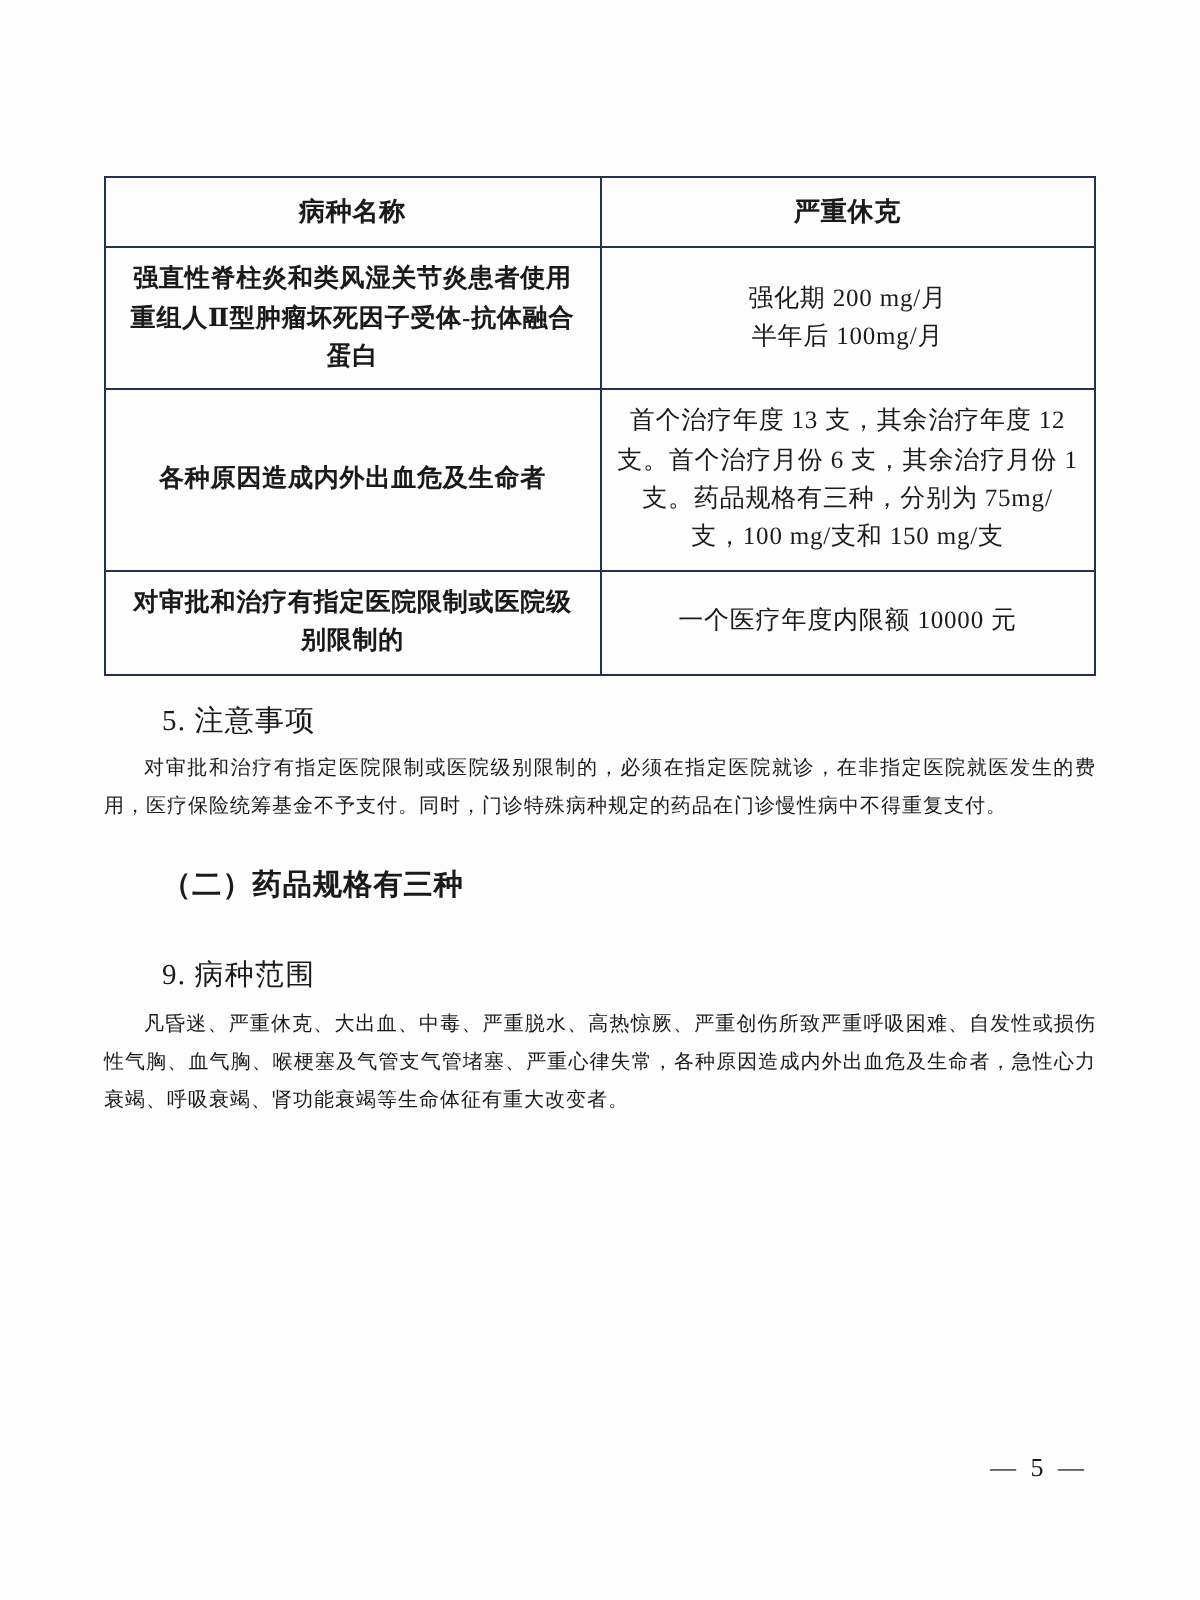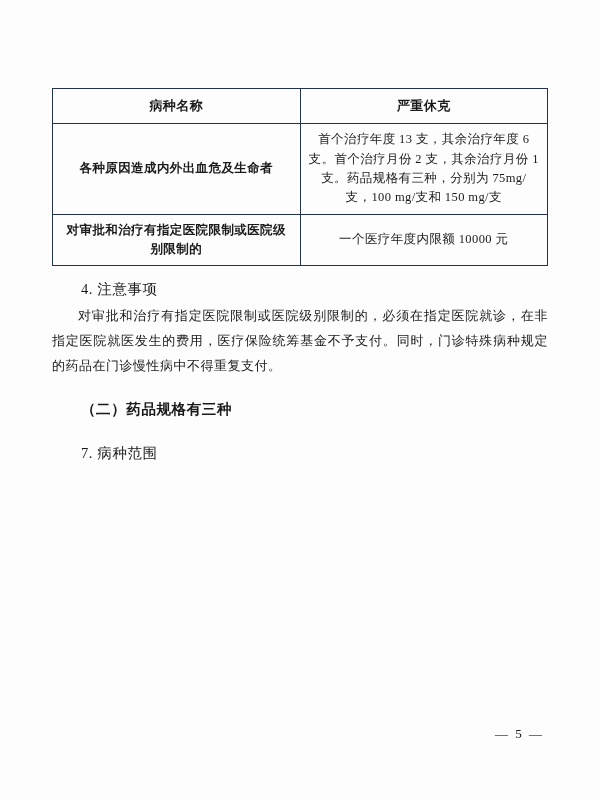--- a/index.html
+++ b/index.html
@@ -63,21 +63,21 @@
     line-height: 1.9;
     letter-spacing: 0.6px;
     text-indent: 2em;
     margin: 8px 0 0 0;
     font-weight: normal;
   }
   .sec-head.bold {
     font-weight: bold;
   }
   p.para {
-    font-size: 13px;
+    font-size: 10px;
     line-height: 1.92;
     letter-spacing: 0.5px;
     text-indent: 2em;
     margin: 0;
     text-align: justify;
     text-justify: inter-ideograph;
   }
   .gap {
     height: 9px;
   }
@@ -96,36 +96,42 @@
 
   <table class="limit-table">
     <thead>
       <tr>
         <th class="col-a">病种名称</th>
         <th class="col-b">严重休克</th>
       </tr>
     </thead>
     <tbody>
       <tr>
+        <td class="col-a cell-justify">强直性脊柱炎和类风湿关节炎患者使用重组人Ⅱ型肿瘤坏死因子受体-抗体融合蛋白</td>
+        <td class="col-b" style="white-space: pre-line;">强化期 200 mg/月
+半年后 100mg/月</td>
+      </tr>
+      <tr>
         <td class="col-a">各种原因造成内外出血危及生命者</td>
-        <td class="col-b cell-justify">首个治疗年度 13 支，其余治疗年度 6 支。首个治疗月份 2 支，其余治疗月份 1 支。药品规格有三种，分别为 75mg/支，100 mg/支和 150 mg/支</td>
+        <td class="col-b cell-justify">首个治疗年度 13 支，其余治疗年度 12 支。首个治疗月份 6 支，其余治疗月份 1 支。药品规格有三种，分别为 75mg/支，100 mg/支和 150 mg/支</td>
       </tr>
       <tr>
         <td class="col-a cell-justify">对审批和治疗有指定医院限制或医院级别限制的</td>
         <td class="col-b">一个医疗年度内限额 10000 元</td>
       </tr>
     </tbody>
   </table>
 
-  <div class="sec-head">4. 注意事项</div>
+  <div class="sec-head">5. 注意事项</div>
   <p class="para">对审批和治疗有指定医院限制或医院级别限制的，必须在指定医院就诊，在非指定医院就医发生的费用，医疗保险统筹基金不予支付。同时，门诊特殊病种规定的药品在门诊慢性病中不得重复支付。</p>
 
   <div class="gap"></div>
 
   <div class="sec-head bold">（二）药品规格有三种</div>
 
   <div class="gap"></div>
 
-  <div class="sec-head">7. 病种范围</div>
+  <div class="sec-head">9. 病种范围</div>
+  <p class="para">凡昏迷、严重休克、大出血、中毒、严重脱水、高热惊厥、严重创伤所致严重呼吸困难、自发性或损伤性气胸、血气胸、喉梗塞及气管支气管堵塞、严重心律失常，各种原因造成内外出血危及生命者，急性心力衰竭、呼吸衰竭、肾功能衰竭等生命体征有重大改变者。</p>
 
   <div class="page-number">— 5 —</div>
 
 </div>
 
 </body></html>

